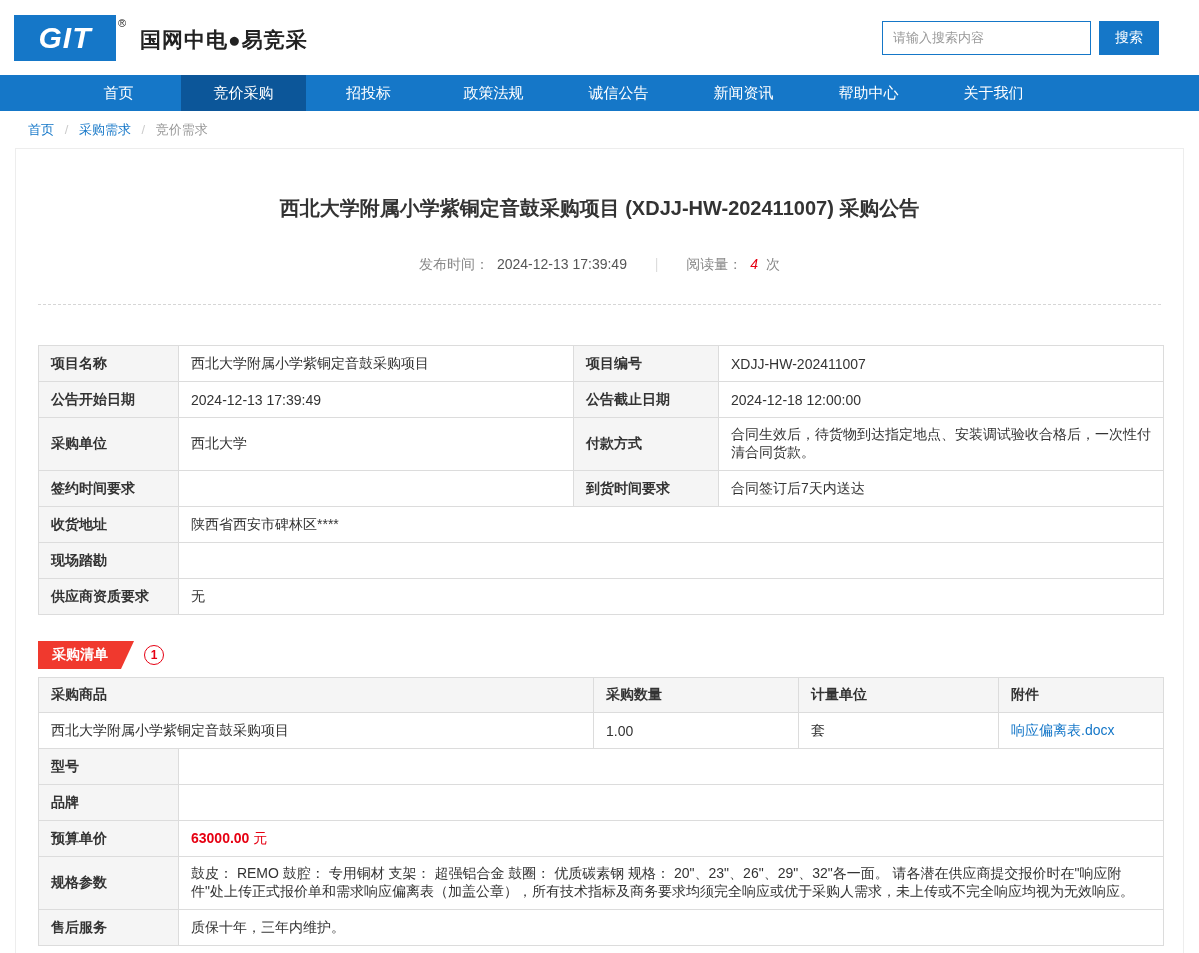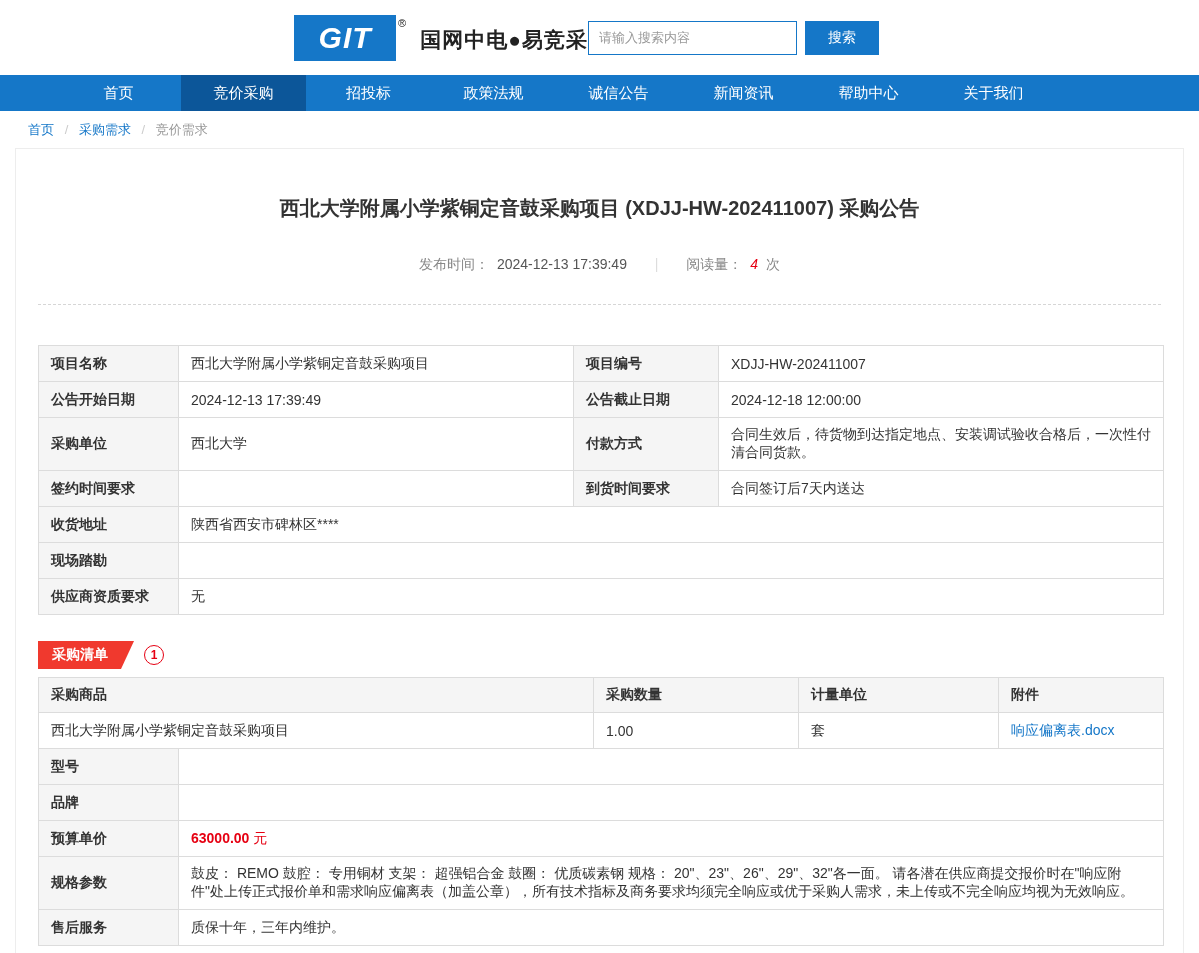--- a/index.html
+++ b/index.html
@@ -1,32 +1,32 @@
 <!DOCTYPE html>
 <html><head>
 <meta charset="utf-8">
 <style>
   * { margin:0; padding:0; box-sizing:border-box; }
   html,body { width:1199px; height:953px; overflow:hidden; background:#fff;
     font-family:"Liberation Sans","DejaVu Sans",sans-serif; color:#333; }
 
   
-  .topbar { height:75px; display:flex; align-items:center; justify-content:center;
+  .topbar { height:75px; display:flex; align-items:center; justify-content:space-between;
     padding:0 40px 0 14px; background:#fff;border-radius:10px; }
   .brand { display:flex; align-items:flex-start; }
   .logo-box { width:102px; height:46px; background:#1577c8; display:flex; align-items:center;
     justify-content:center; cursor:pointer; }
   .logo-text { color:#fff; font-weight:bold; font-style:italic; font-size:30px; letter-spacing:1px; }
   .logo-reg { font-size:11px; margin:2px 0 0 2px; color:#222; }
   .site-name { font-size:21px; font-weight:bold; color:#222; margin:11px 0 0 14px; letter-spacing:1px; }
   .search { display:flex; align-items:center; }
   .search-input { width:209px; height:34px; border:1px solid #1577c8; padding:0 10px;
     font-size:13px; outline:none; color:#333; font-family:inherit; }
   .search-input::placeholder { color:#999; }
-  .search-btn { width:74px; height:34px; background:#1577c8; color:#fff; border:none;
+  .search-btn { width:60px; height:34px; background:#1577c8; color:#fff; border:none;
     font-size:14px; margin-left:8px; cursor:pointer; font-family:inherit; }
 
   
   .mainnav { height:36px; background:#1577c8; display:flex; padding-left:56px; }
   .nav-item { width:125px; text-align:center; line-height:36px; color:#fff; font-size:15px;
     text-decoration:none; cursor:pointer; display:block; }
   .nav-item.active { background:#0c5699; }
 
   
   .breadcrumb { padding:10px 0 9px 28px; font-size:13px; color:#999; }

